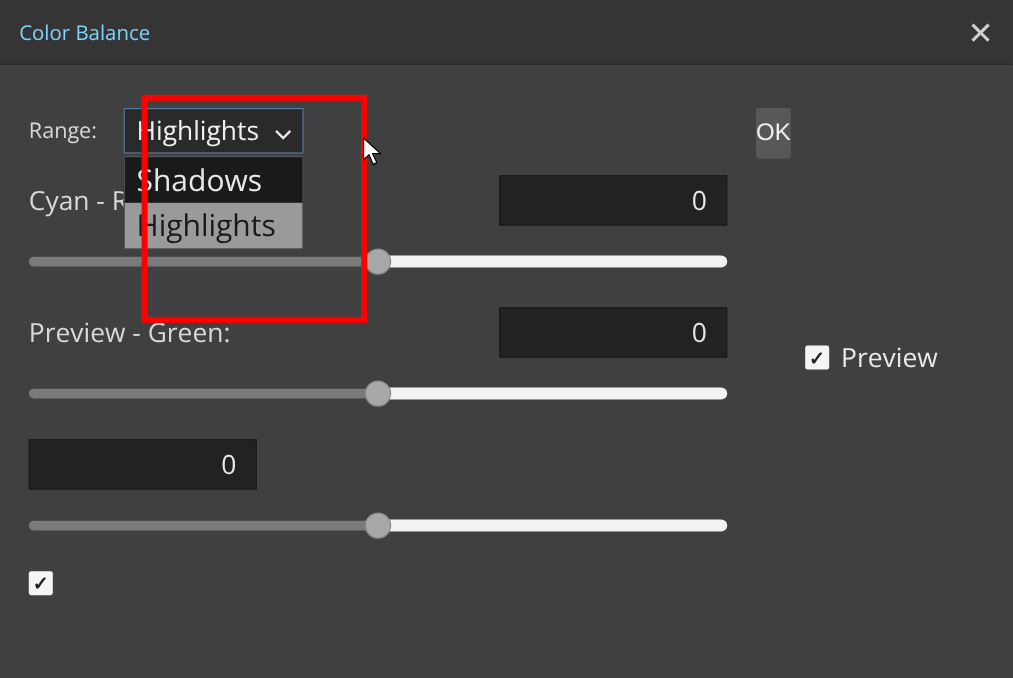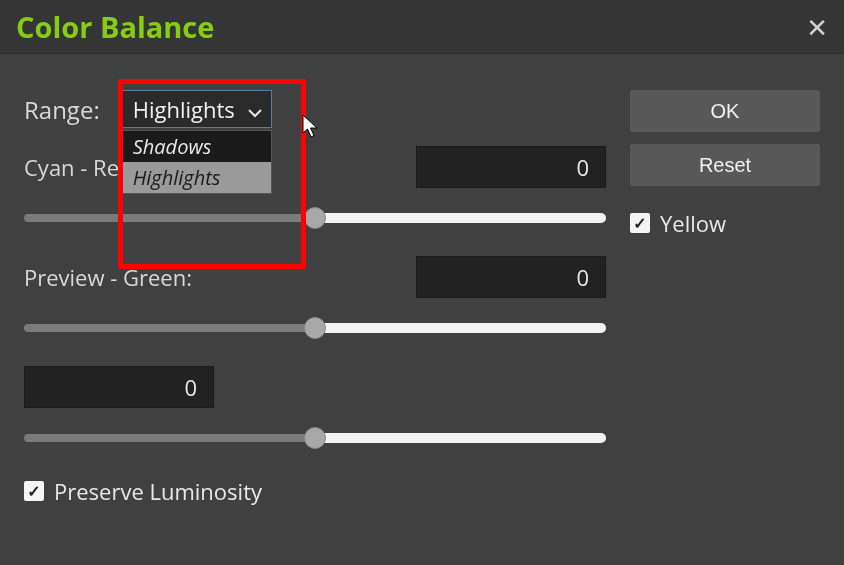--- a/index.html
+++ b/index.html
@@ -15,64 +15,63 @@
   .titlebar {
     background: #353535;
     height: 54px;
     display: flex;
     align-items: center;
     padding: 0 16px;
     justify-content: space-between;
     border-bottom: 1px solid #2a2a2a;
   }
   .titlebar h1 {
-    font-size: 29px;
-    font-weight: 700;
-    color: #84cc16;
+    font-size: 17px;
+    font-weight: 400;
+    color: #7dd3fc;
   }
   .close-x {
     font-size: 26px;
     color: #d0d0d0;
     cursor: pointer;
     line-height: 1;
   }
   .content {
     position: relative;
     padding: 36px 24px 24px 24px;
     display: flex;
     gap: 24px;
   }
   .main-col {
     flex: 1;
     min-width: 0;
   }
   .side-col {
     width: 190px;
     display: flex;
-    flex-direction: column;
     gap: 12px;
   }
   .btn {
     background: #585858;
     border: none;
     color: #f0f0f0;
     font-size: 20px;
     height: 42px;
     cursor: pointer;
     border-radius: 2px;
   }
 
   .row-range {
     display: flex;
     align-items: center;
     gap: 22px;
     margin-bottom: 18px;
   }
   .range-label {
-    font-size: 24px;
+    font-size: 18px;
     color: #d8d8d8;
   }
   .select-wrap {
     position: relative;
     border-radius: 19px;
   }
   .select-box {
     background: #2a2a2a;
     border: 1px solid #5a7aa0;
     color: #f0f0f0;
@@ -95,25 +94,24 @@
   .dropdown {
     position: absolute;
     top: 40px;
     left: 0;
     background: #1a1a1a;
     border: 1px solid #555;
     min-width: 150px;
     z-index: 10;
   }
   .dropdown-item {
-    font-size: 20px;
+    font-size: 25px;
     padding: 2px 10px;
     color: #e8e8e8;
     cursor: pointer;
-    font-style: italic;
   }
   .dropdown-item.hover {
     background: #9a9a9a;
     color: #1a1a1a;
   }
 
   .slider-group {
     margin-bottom: 26px;
   }
   .slider-head {
@@ -270,31 +268,29 @@
           <div class="slider-track">
             <div class="track-bg"></div>
             <div class="track-fill-right"></div>
             <div class="thumb"></div>
           </div>
         </div>
       </div>
 
     <div class="check-row preserve-row">
       <span class="checkbox">✓</span>
-      <span>Preserve Luminosity</span>
     </div>
 
   </div>
 
   <div class="side-col">
     <button class="btn">OK</button>
-    <button class="btn">Reset</button>
     <div class="check-row preview-row">
       <span class="checkbox">✓</span>
-      <span>Yellow</span>
+      <span>Preview</span>
     </div>
   </div>
 
 </div>
 
 <div class="highlight-box" id="highlight-box" style="left: 118px; top: 79px; width: 188px; height: 190px;"></div>
 
 <div class="cursor-arrow" id="cursor" style="left: 302px; top: 114px;">
   <svg width="20" height="26" viewBox="0 0 20 26">
     <path d="M1 1 L1 19 L5.5 15 L9 23 L12 21.5 L8.5 14 L15 14 Z" fill="#fff" stroke="#000" stroke-width="1"></path>

